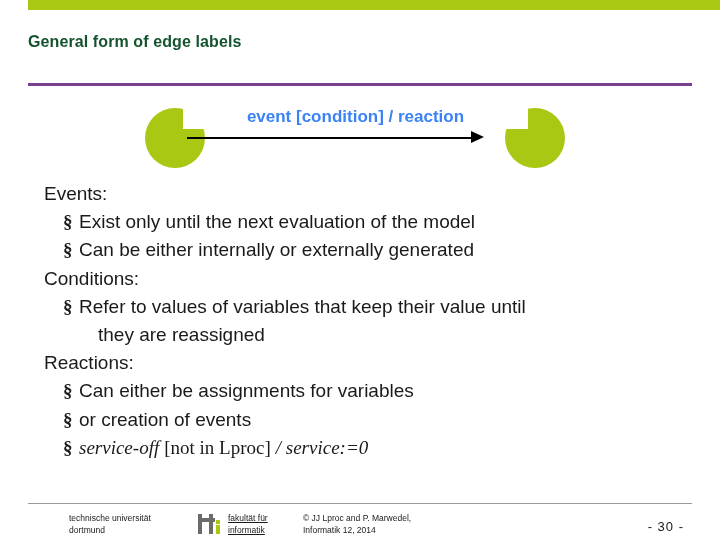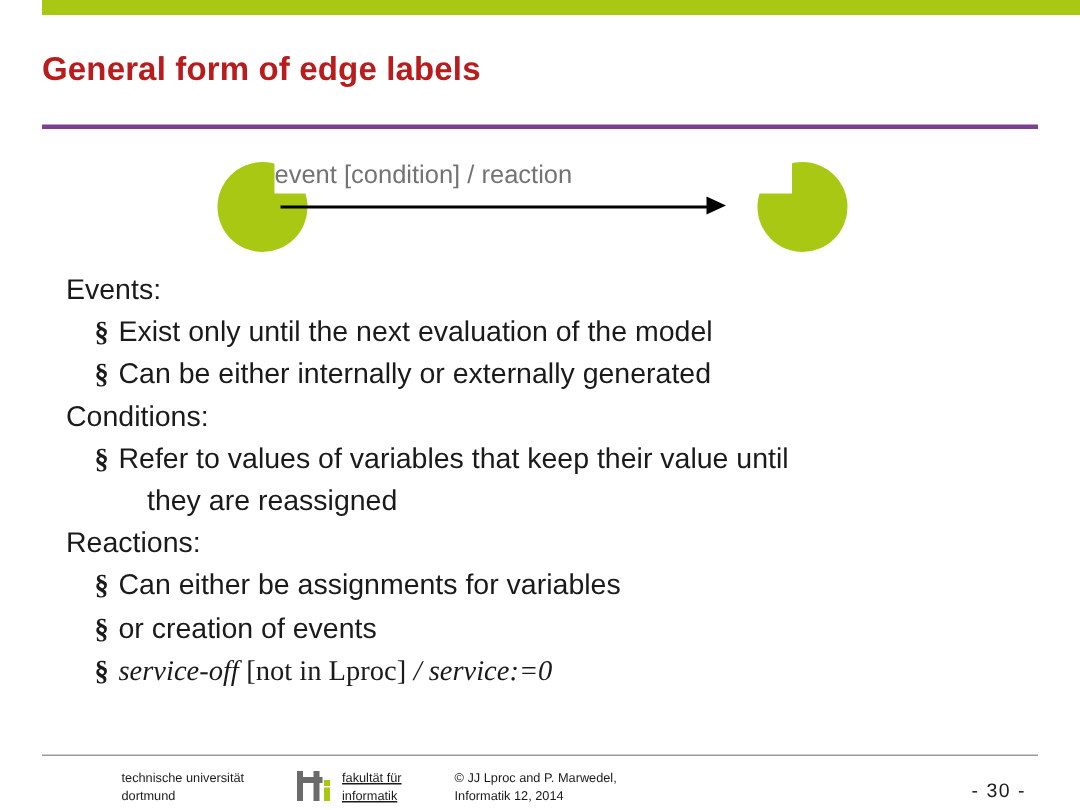--- a/index.html
+++ b/index.html
@@ -31,23 +31,23 @@
     width: 28px;
     height: 10px;
     background: #ffffff;
   }
 
   
   .slide-title {
     position: absolute;
     left: 28px;
     top: 33px;
-    font-size: 22px;
+    font-size: 16px;
     font-weight: bold;
-    color: #b91c1c;
+    color: #14532d;
     letter-spacing: 0.1px;
   }
   .title-rule {
     position: absolute;
     left: 28px;
     top: 83px;
     width: 664px;
     height: 3px;
     background: #7b3f8f;
   }
@@ -86,25 +86,26 @@
     height: 0;
     border-left: 13px solid #000000;
     border-top: 6.5px solid transparent;
     border-bottom: 6.5px solid transparent;
   }
   .edge-label {
     position: absolute;
     left: 38px;
     top: -2px;
     width: 345px;
-    text-align: left;
+    text-align: center;
     font-size: 17px;
-    color: #737373;
+    color: #3b82f6;
     background: #ffffff;
     padding: 1px 0 2px 0;
+    font-weight: bold;
   }
 
   
   .body-block {
     position: absolute;
     left: 44px;
     top: 180px;
     width: 650px;
     font-size: 19px;
     color: #1a1a1a;
@@ -153,21 +154,20 @@
     width: 664px;
     height: 30px;
     font-size: 8.5px;
     color: #1a1a1a;
   }
   .footer-uni {
     position: absolute;
     left: 41px;
     top: 3px;
     line-height: 1.42;
-    margin-left: 12px;
   }
   .tu-logo {
     position: absolute;
     left: 168px;
     top: 2px;
     width: 28px;
     height: 24px;
   }
   .tu-logo .bar-v {
     position: absolute;

